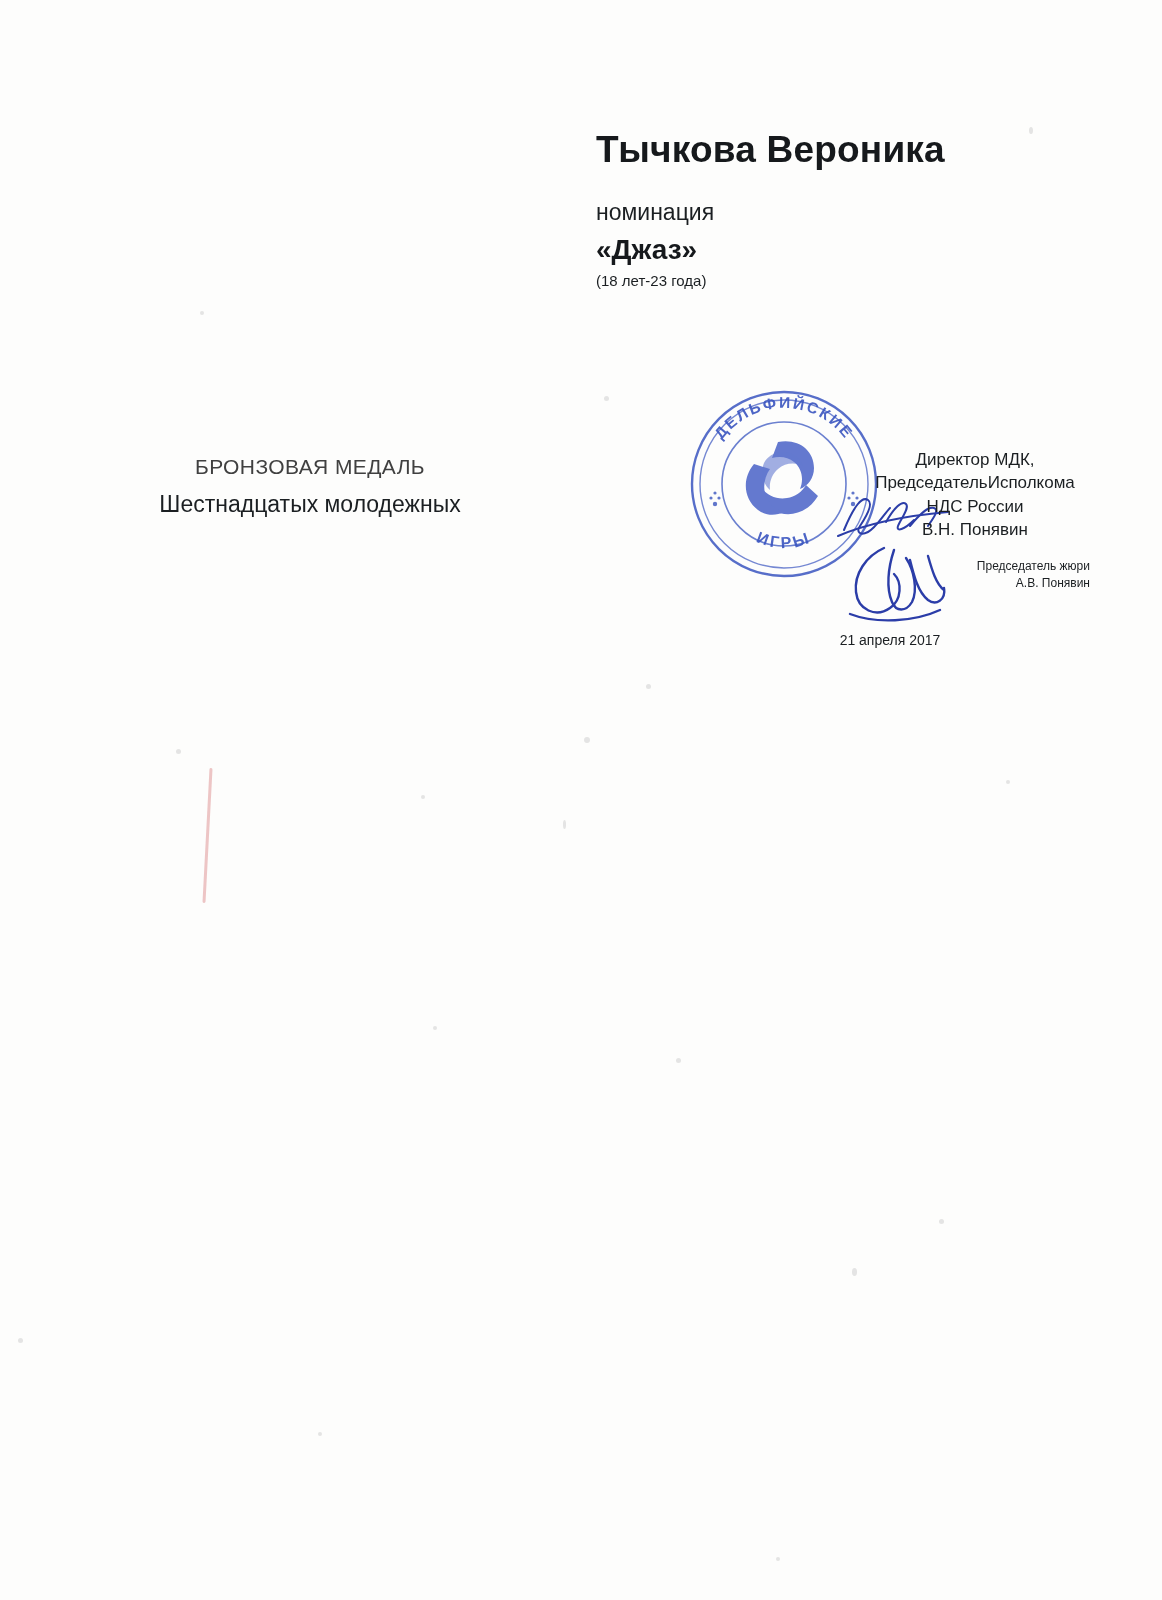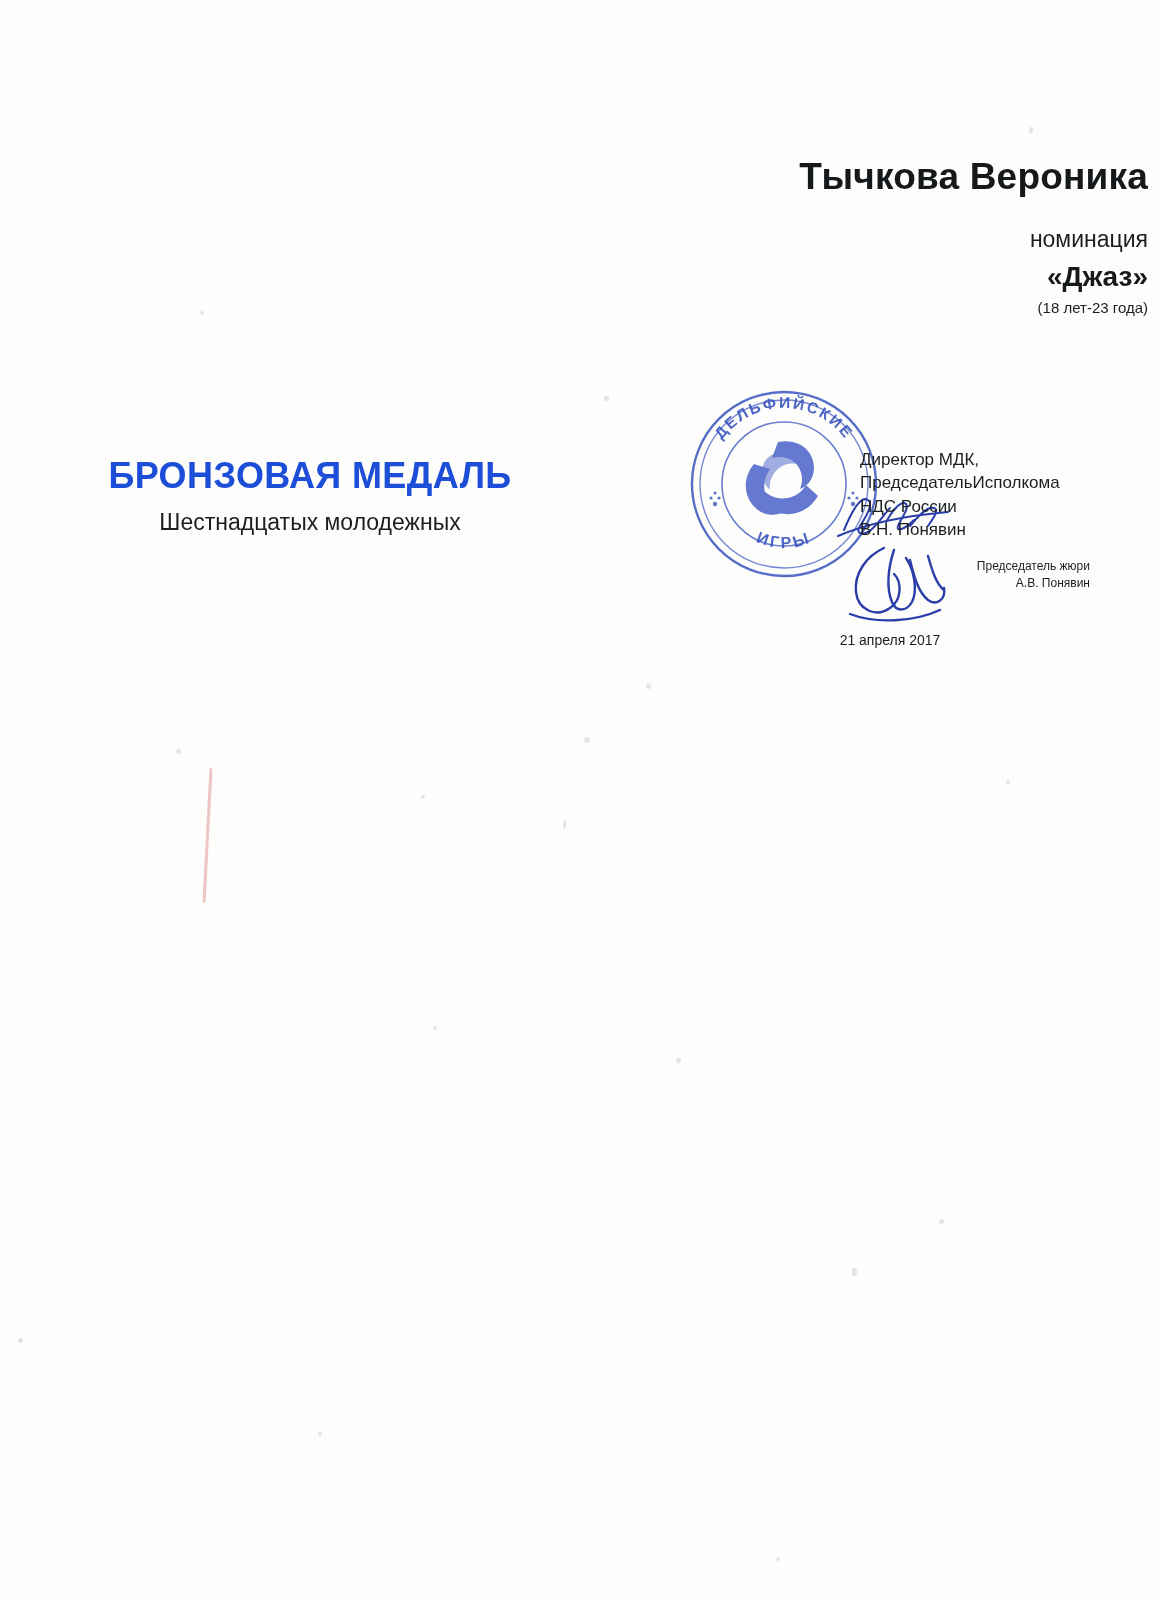--- a/index.html
+++ b/index.html
@@ -31,25 +31,24 @@
   }
   .scratch {
     position: absolute;
     background: #e8b6b6;
     opacity: .8;
   }
 
   
   .recipient-block {
     position: absolute;
-    left: 628px;
+    left: 596px;
     top: 130px;
     width: 520px;
-    text-align: right;
-    margin-top: 27px;
+    text-align: left;
   }
   .recipient-name {
     font-size: 37px;
     font-weight: bold;
     letter-spacing: .2px;
     color: #16191c;
     line-height: 1.1;
   }
   .nomination-label {
     margin-top: 28px;
@@ -70,24 +69,24 @@
 
   
   .award-block {
     position: absolute;
     left: 60px;
     top: 455px;
     width: 500px;
     text-align: center;
   }
   .award-title {
-    font-size: 36px;
-    font-weight: bold;
+    font-size: 21px;
+    font-weight: normal;
     letter-spacing: .4px;
-    color: #1d4ed8;
+    color: #404040;
   }
   .award-sub {
     margin-top: 10px;
     font-size: 23px;
     line-height: 1.32;
     color: #1b1f22;
   }
 
   
   .seal {
@@ -98,21 +97,21 @@
     height: 196px;
   }
   .seal svg { display: block; }
 
   
   .sign-block {
     position: absolute;
     left: 860px;
     top: 448px;
     width: 230px;
-    text-align: left;
+    text-align: center;
     font-size: 17px;
     line-height: 1.38;
     color: #1b1f22;
   }
   .sign-block-2 {
     position: absolute;
     left: 860px;
     top: 558px;
     width: 230px;
     text-align: right;

